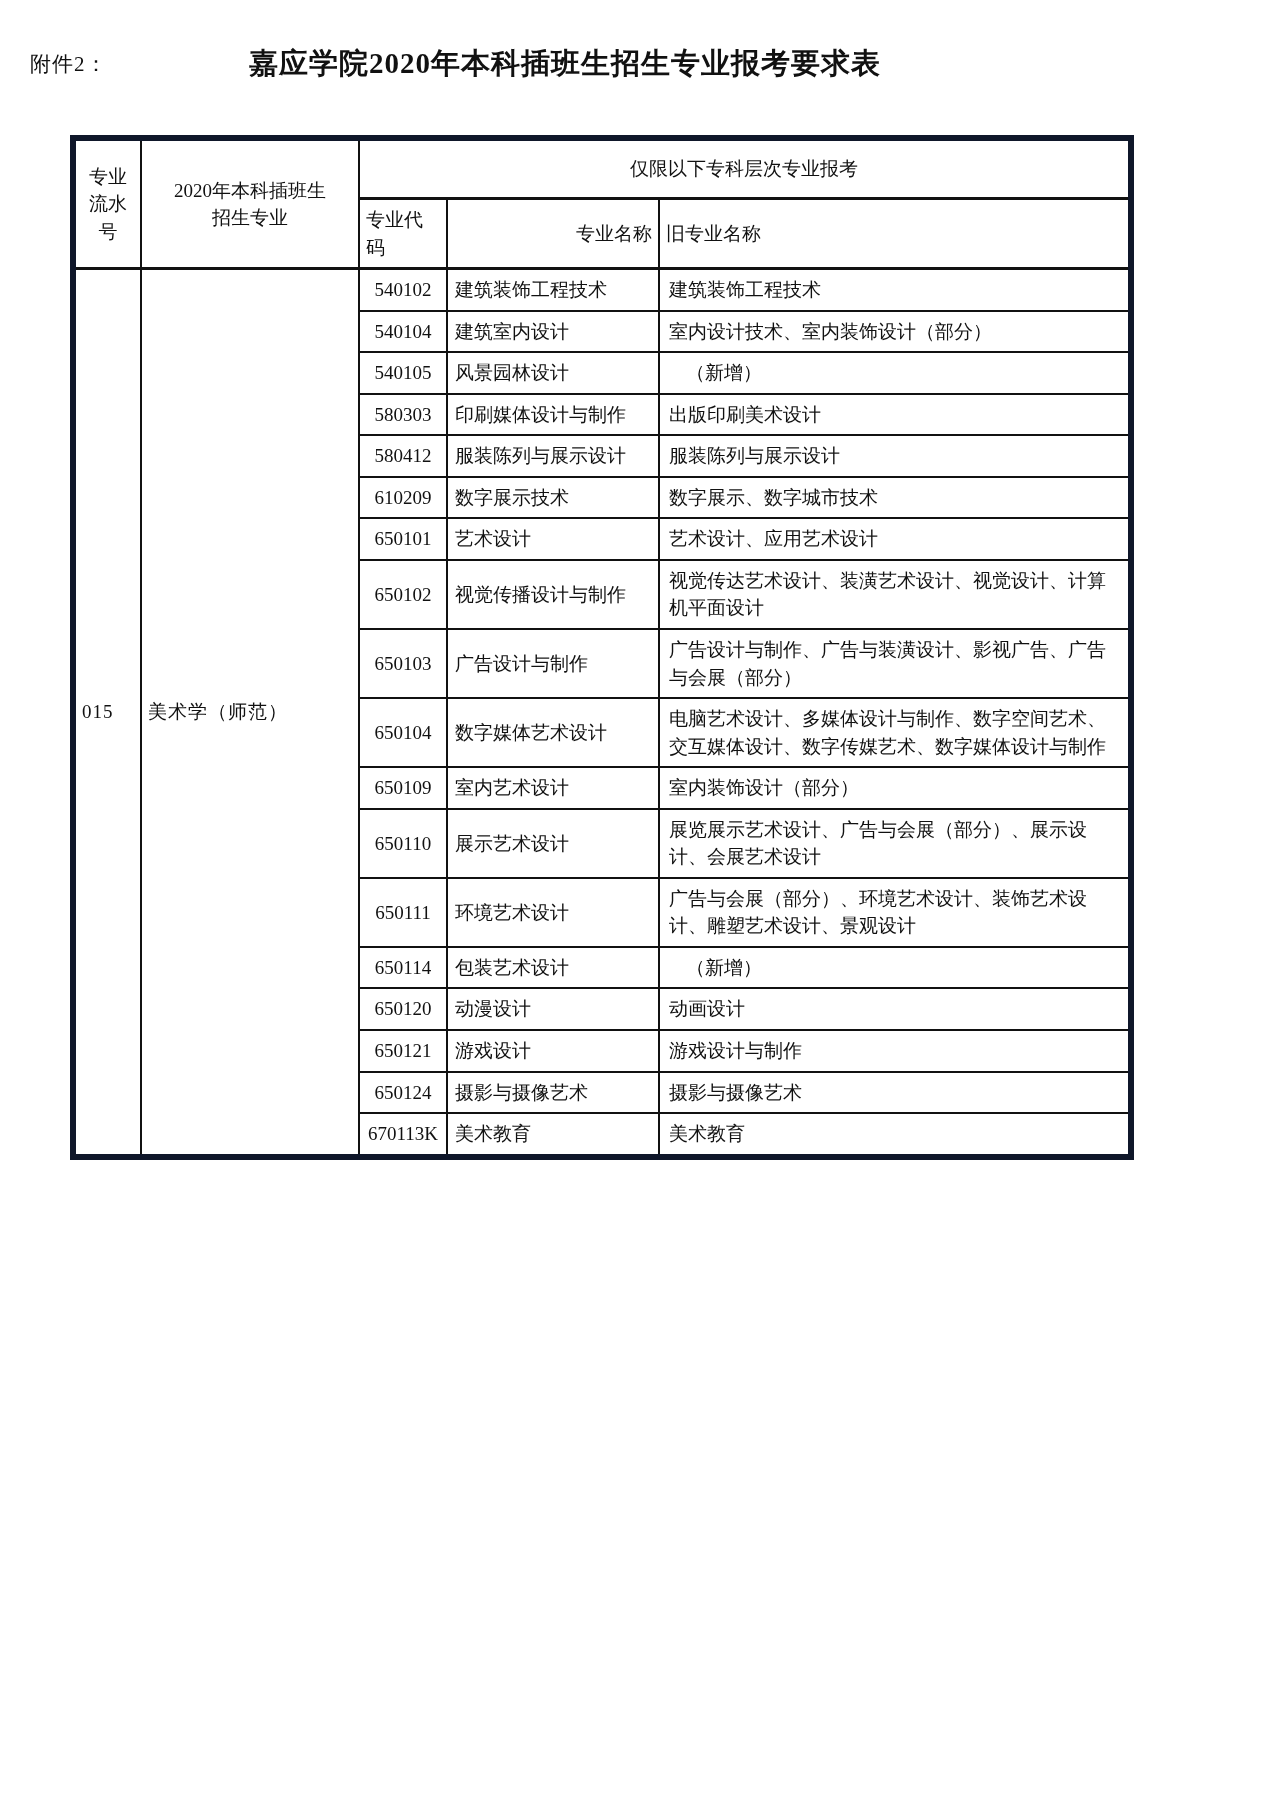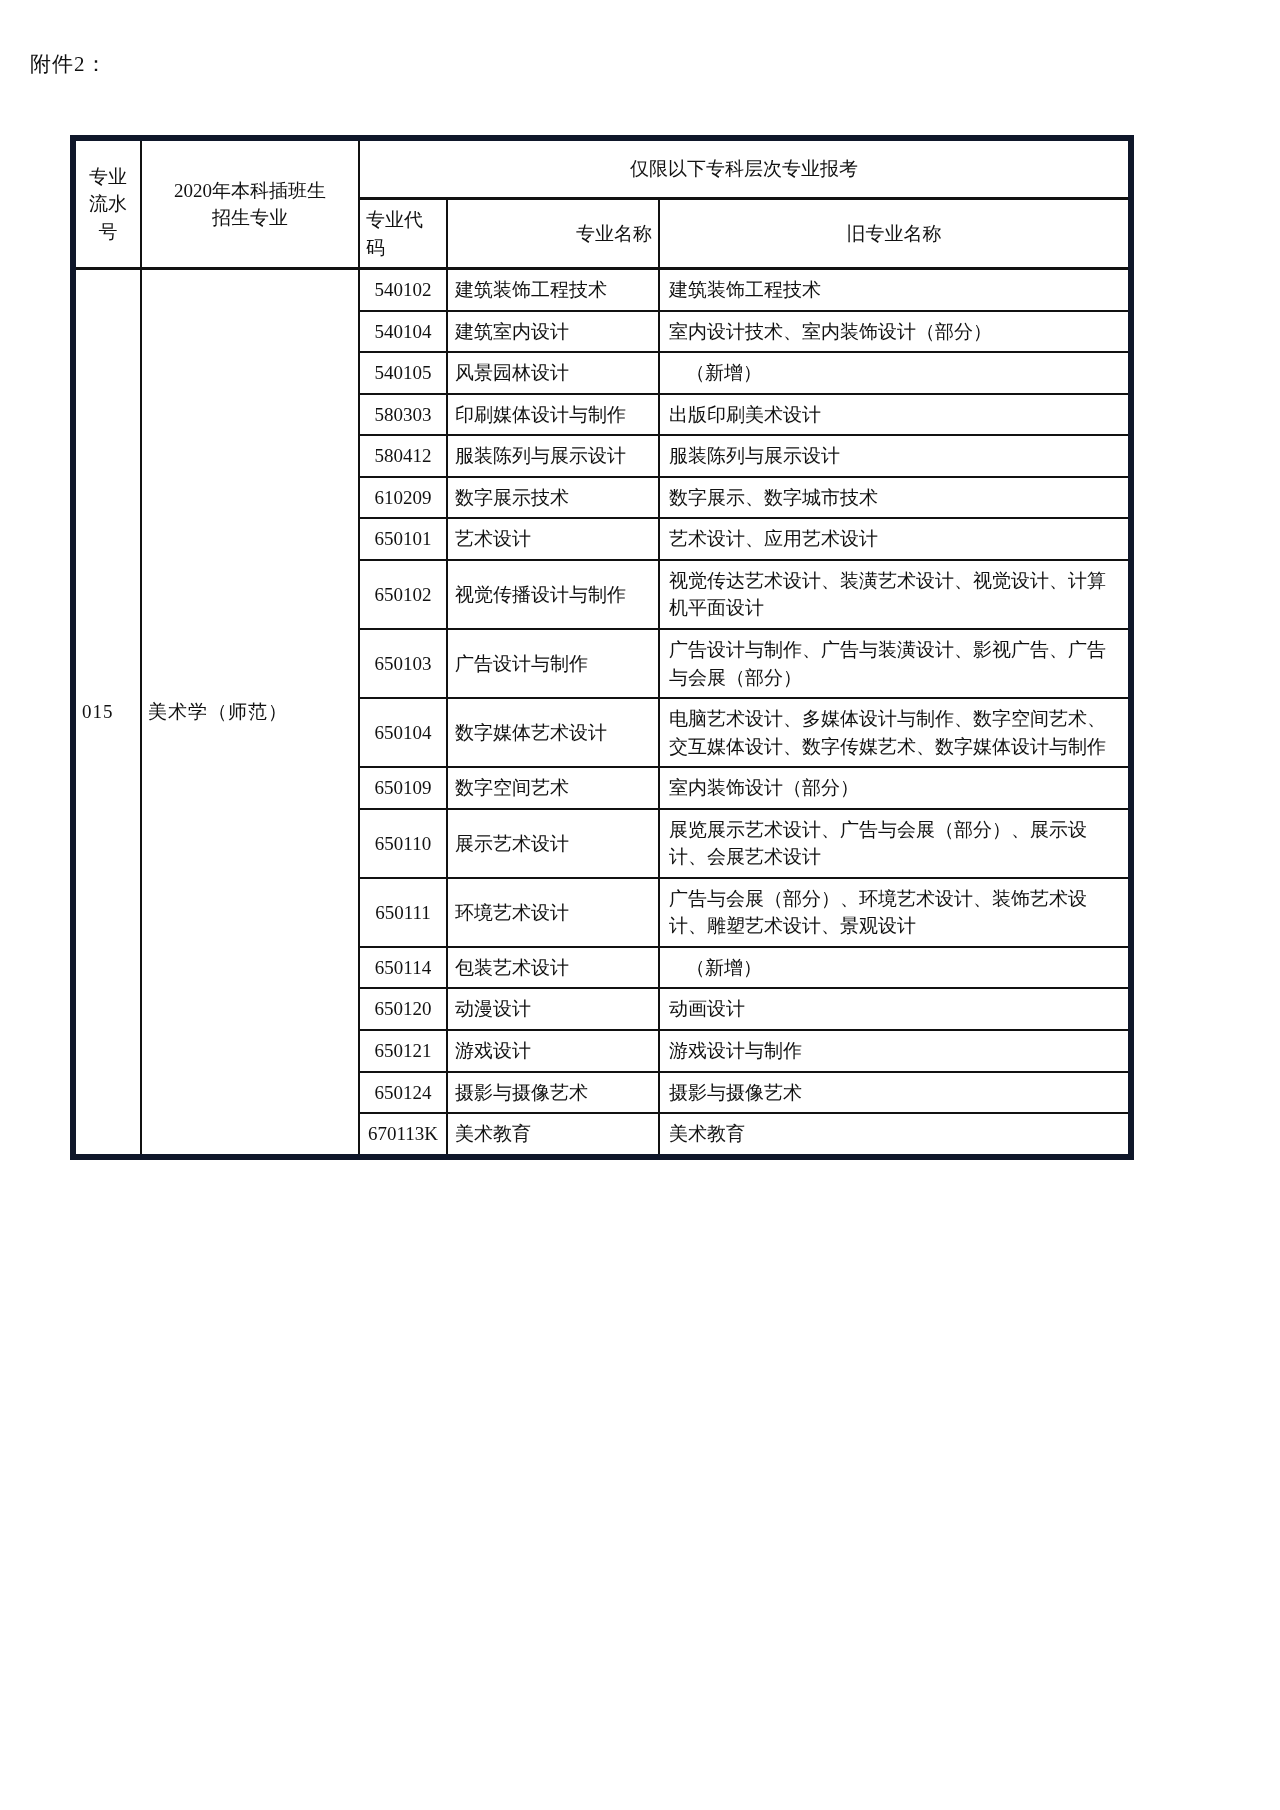--- a/index.html
+++ b/index.html
@@ -65,21 +65,21 @@
   .req-table { border: 6px solid #0f172a; }
   .req-table thead tr.h1 th { height: 44px; border-bottom-width: 3px; }
   .req-table thead tr.h2 th { height: 30px; border-bottom-width: 3px; }
   .th-serial, .th-major {
     text-align: center;
     white-space: pre-line;
   }
   .th-group { text-align: center; }
   .th-code { text-align: left; }
   .th-name { text-align: right; padding-left: 6px; }
-  .th-old { text-align: center; }
+  .th-old { text-align: left; }
 
   .cell.serial, .cell.major { text-align: left; letter-spacing: 1px; }
   .cell.code { text-align: center; }
   .cell.name { text-align: left; padding-left: 7px; }
   .cell.old  { text-align: left; padding-left: 9px; }
   .cell.old.indent { padding-left: 26px; }
 
   .page-footer {
     position: absolute;
     top: 1706px;
@@ -101,20 +101,21 @@
     margin-left: 17px;
   }
 </style>
 </head>
 <body>
 
 <div class="page">
 
   <div class="doc-header">
     <div class="attachment-label">附件2：</div>
+    <div class="doc-title">嘉应学院2020年本科插班生招生专业报考要求表</div>
   </div>
 
   <table class="req-table">
     <colgroup>
       <col class="c-serial">
         <col class="c-major">
         <col class="c-code">
         <col class="c-name">
         <col class="c-old">
     </colgroup>
@@ -180,21 +181,21 @@
           <td class="cell name">广告设计与制作</td>
           <td class="cell old">广告设计与制作、广告与装潢设计、影视广告、广告与会展（部分）</td>
         </tr>
         <tr>
           <td class="cell code">650104</td>
           <td class="cell name">数字媒体艺术设计</td>
           <td class="cell old">电脑艺术设计、多媒体设计与制作、数字空间艺术、交互媒体设计、数字传媒艺术、数字媒体设计与制作</td>
         </tr>
         <tr>
           <td class="cell code">650109</td>
-          <td class="cell name">数字空间艺术</td>
+          <td class="cell name">室内艺术设计</td>
           <td class="cell old">室内装饰设计（部分）</td>
         </tr>
         <tr>
           <td class="cell code">650110</td>
           <td class="cell name">展示艺术设计</td>
           <td class="cell old">展览展示艺术设计、广告与会展（部分）、展示设计、会展艺术设计</td>
         </tr>
         <tr>
           <td class="cell code">650111</td>
           <td class="cell name">环境艺术设计</td>

